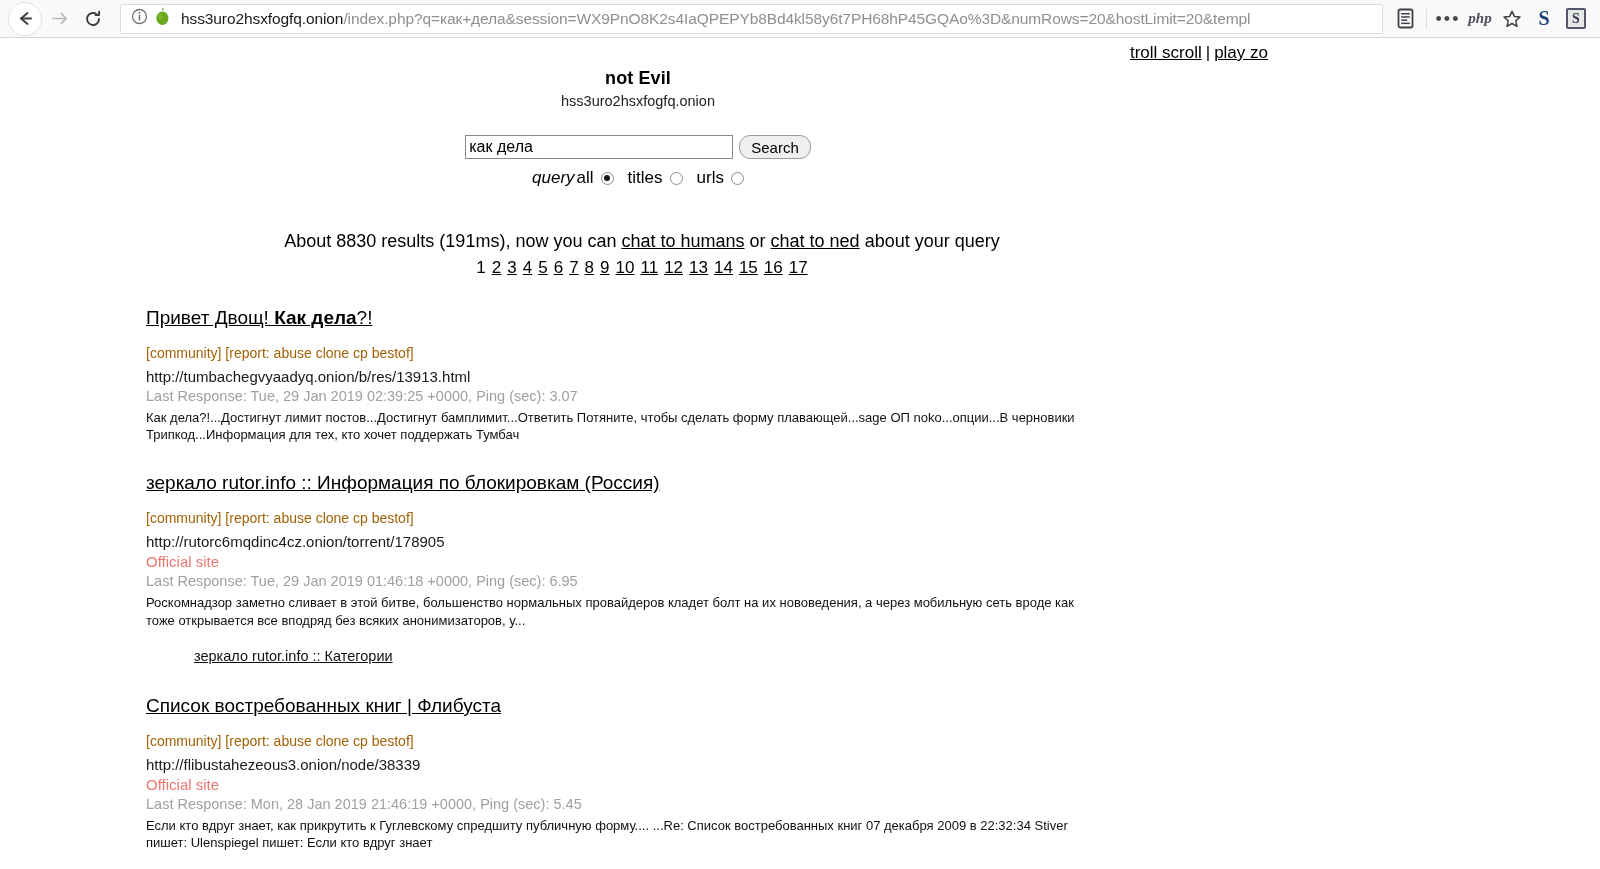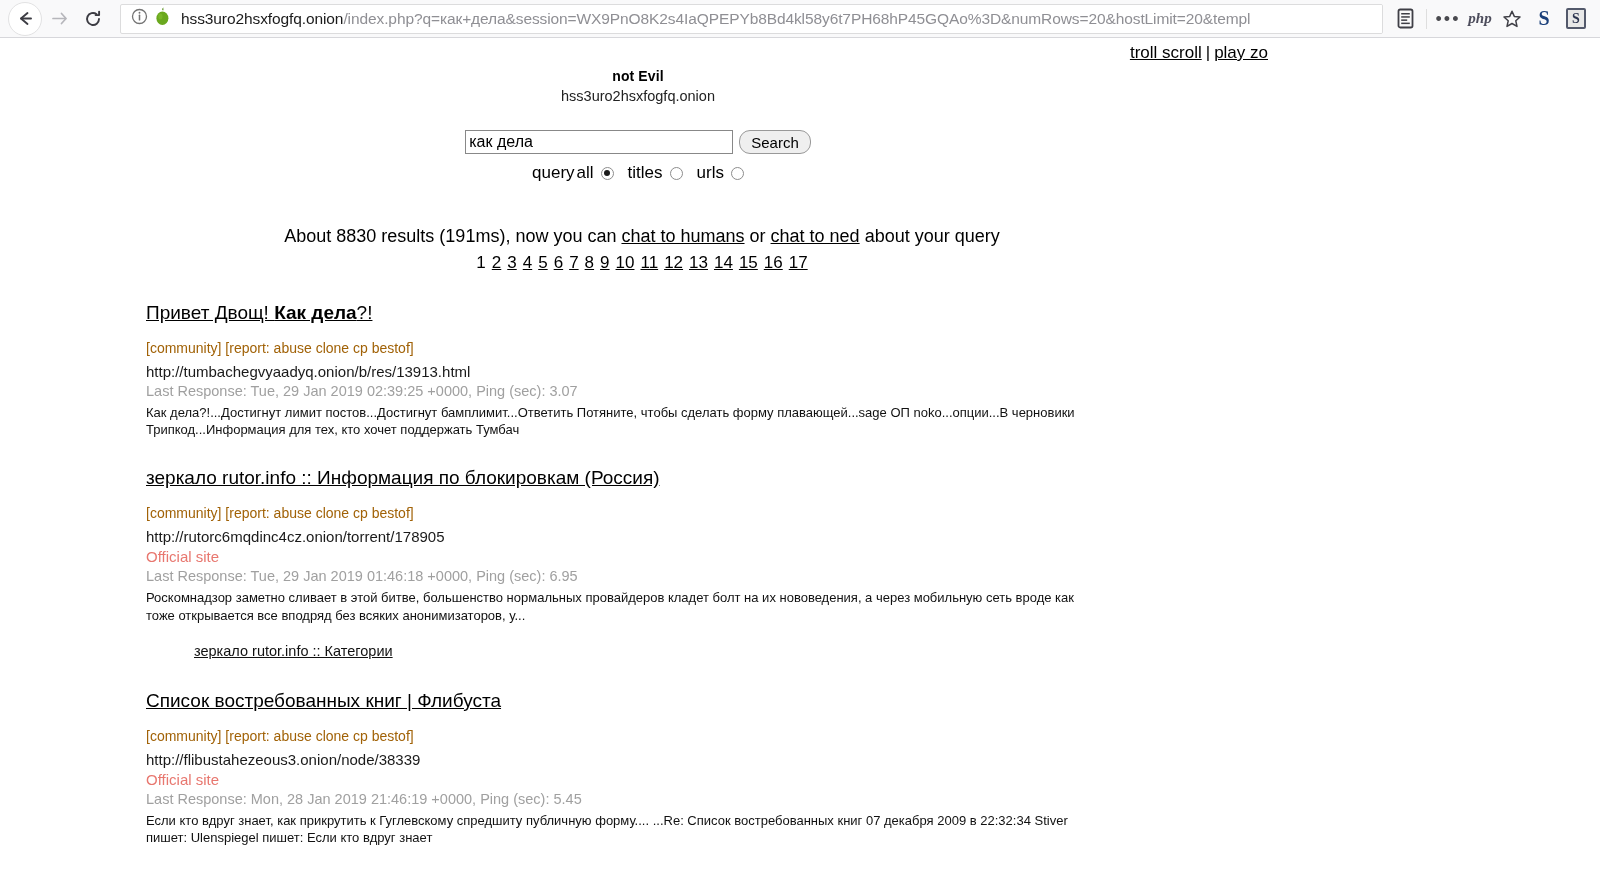--- a/index.html
+++ b/index.html
@@ -113,21 +113,21 @@
     top: 5px;
     right: 8px;
     font-size: 17px;
     color: #000;
   }
   #topbar-links a { color: #000; text-decoration: underline; }
   .pipe { margin: 0 4px; text-decoration: none !important; display: inline-block; }
 
   #site-header { text-align: center; padding-top: 30px; }
   #site-title {
-    font-size: 14px;
+    font-size: 18px;
     font-weight: bold;
     color: #000;
     letter-spacing: 0.1px;
   }
   #site-domain {
     font-size: 14.5px;
     color: #222;
     margin-top: 4px;
   }
 
@@ -161,21 +161,21 @@
   }
   #scope-row {
     margin-top: 9px;
     font-size: 17px;
     color: #000;
     display: flex;
     justify-content: center;
     align-items: center;
     gap: 0px;
   }
-  .scope-label { margin-right: 2px; }
+  .scope-label { margin-right: 2px; font-style: italic; }
   .radio {
     width: 13px; height: 13px;
     border: 1px solid #8d8d8d;
     border-radius: 50%;
     display: inline-block;
     position: relative;
     background: #fff;
     margin: 0 14px 0 7px;
     vertical-align: -1px;
     cursor: pointer;

